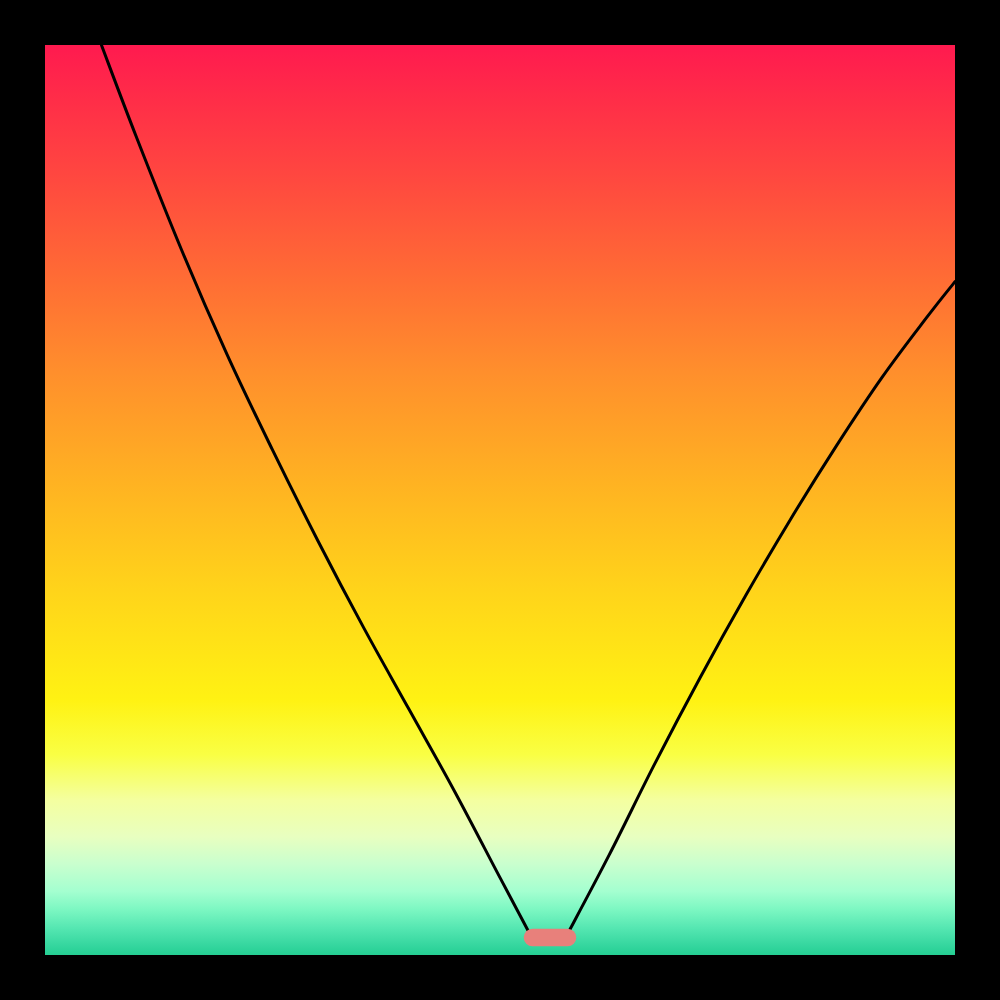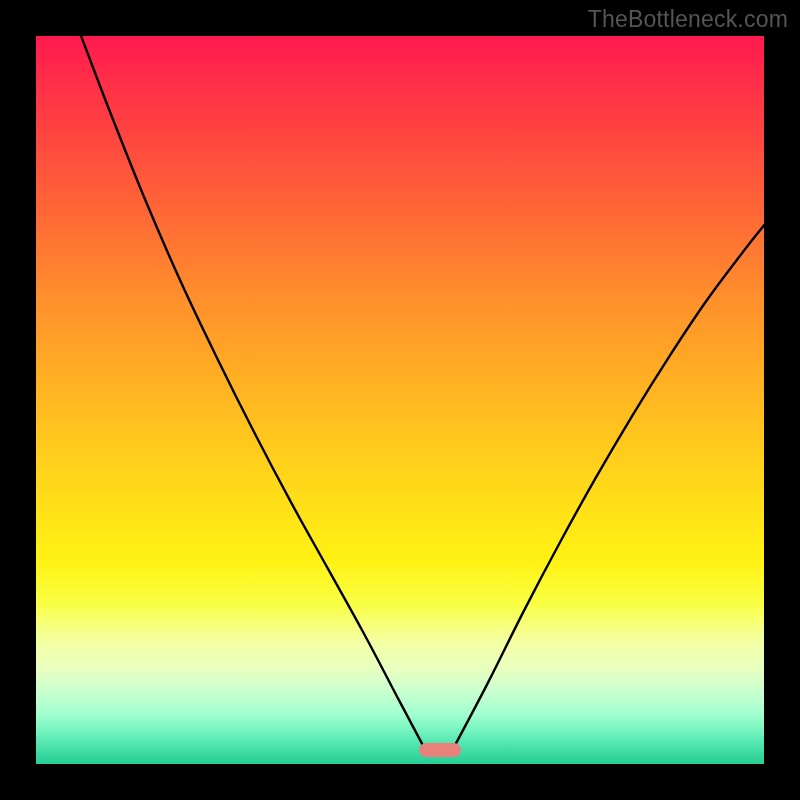--- a/index.html
+++ b/index.html
@@ -68,21 +68,20 @@
     height: 14px;
     background: #e8807b;
     border-radius: 7px;
     transform: translate(-50%, -50%);
   }
 </style>
 </head>
 <body>
 
 <div class="frame">
-  <div class="watermark">TheBottleneck.com</div>
 
   <div class="plot-area">
     <div class="gradient"></div>
 
     <svg class="curve" width="728" height="728" viewBox="0 0 728 728" preserveAspectRatio="none">
       <path fill="none" stroke="#000" stroke-width="2.4" stroke-linecap="round" d="M 45.14 0.00 C 50.12 13.10, 61.27 43.32, 72.80 72.80 C 84.33 102.28, 96.10 132.35, 109.20 163.80 C 122.30 195.25, 132.50 218.69, 145.60 247.52 C 158.70 276.35, 168.90 297.10, 182.00 323.96 C 195.10 350.82, 205.30 371.21, 218.40 396.76 C 231.50 422.31, 241.70 441.68, 254.80 465.92 C 267.90 490.16, 278.10 507.85, 291.20 531.44 C 304.30 555.03, 314.50 572.72, 327.60 596.96 C 340.70 621.20, 352.86 645.02, 364.00 666.12 C 375.14 687.22, 384.89 705.52, 389.48 714.17"></path>
       <path fill="none" stroke="#000" stroke-width="2.4" stroke-linecap="round" d="M 416.42 714.17 C 422.71 702.24, 438.52 672.95, 451.36 647.92 C 464.20 622.89, 474.66 600.67, 487.76 575.12 C 500.86 549.57, 511.06 530.20, 524.16 505.96 C 537.26 481.72, 547.46 463.37, 560.56 440.44 C 573.66 417.51, 583.86 400.18, 596.96 378.56 C 610.06 356.94, 620.26 340.63, 633.36 320.32 C 646.46 300.01, 656.66 284.33, 669.76 265.72 C 682.86 247.11, 695.68 230.70, 706.16 216.94 C 716.64 203.18, 724.07 194.26, 728.00 189.28"></path>
     </svg>
 
     <div class="marker" style="left: 404.04px; top: 714.168px;"></div>

